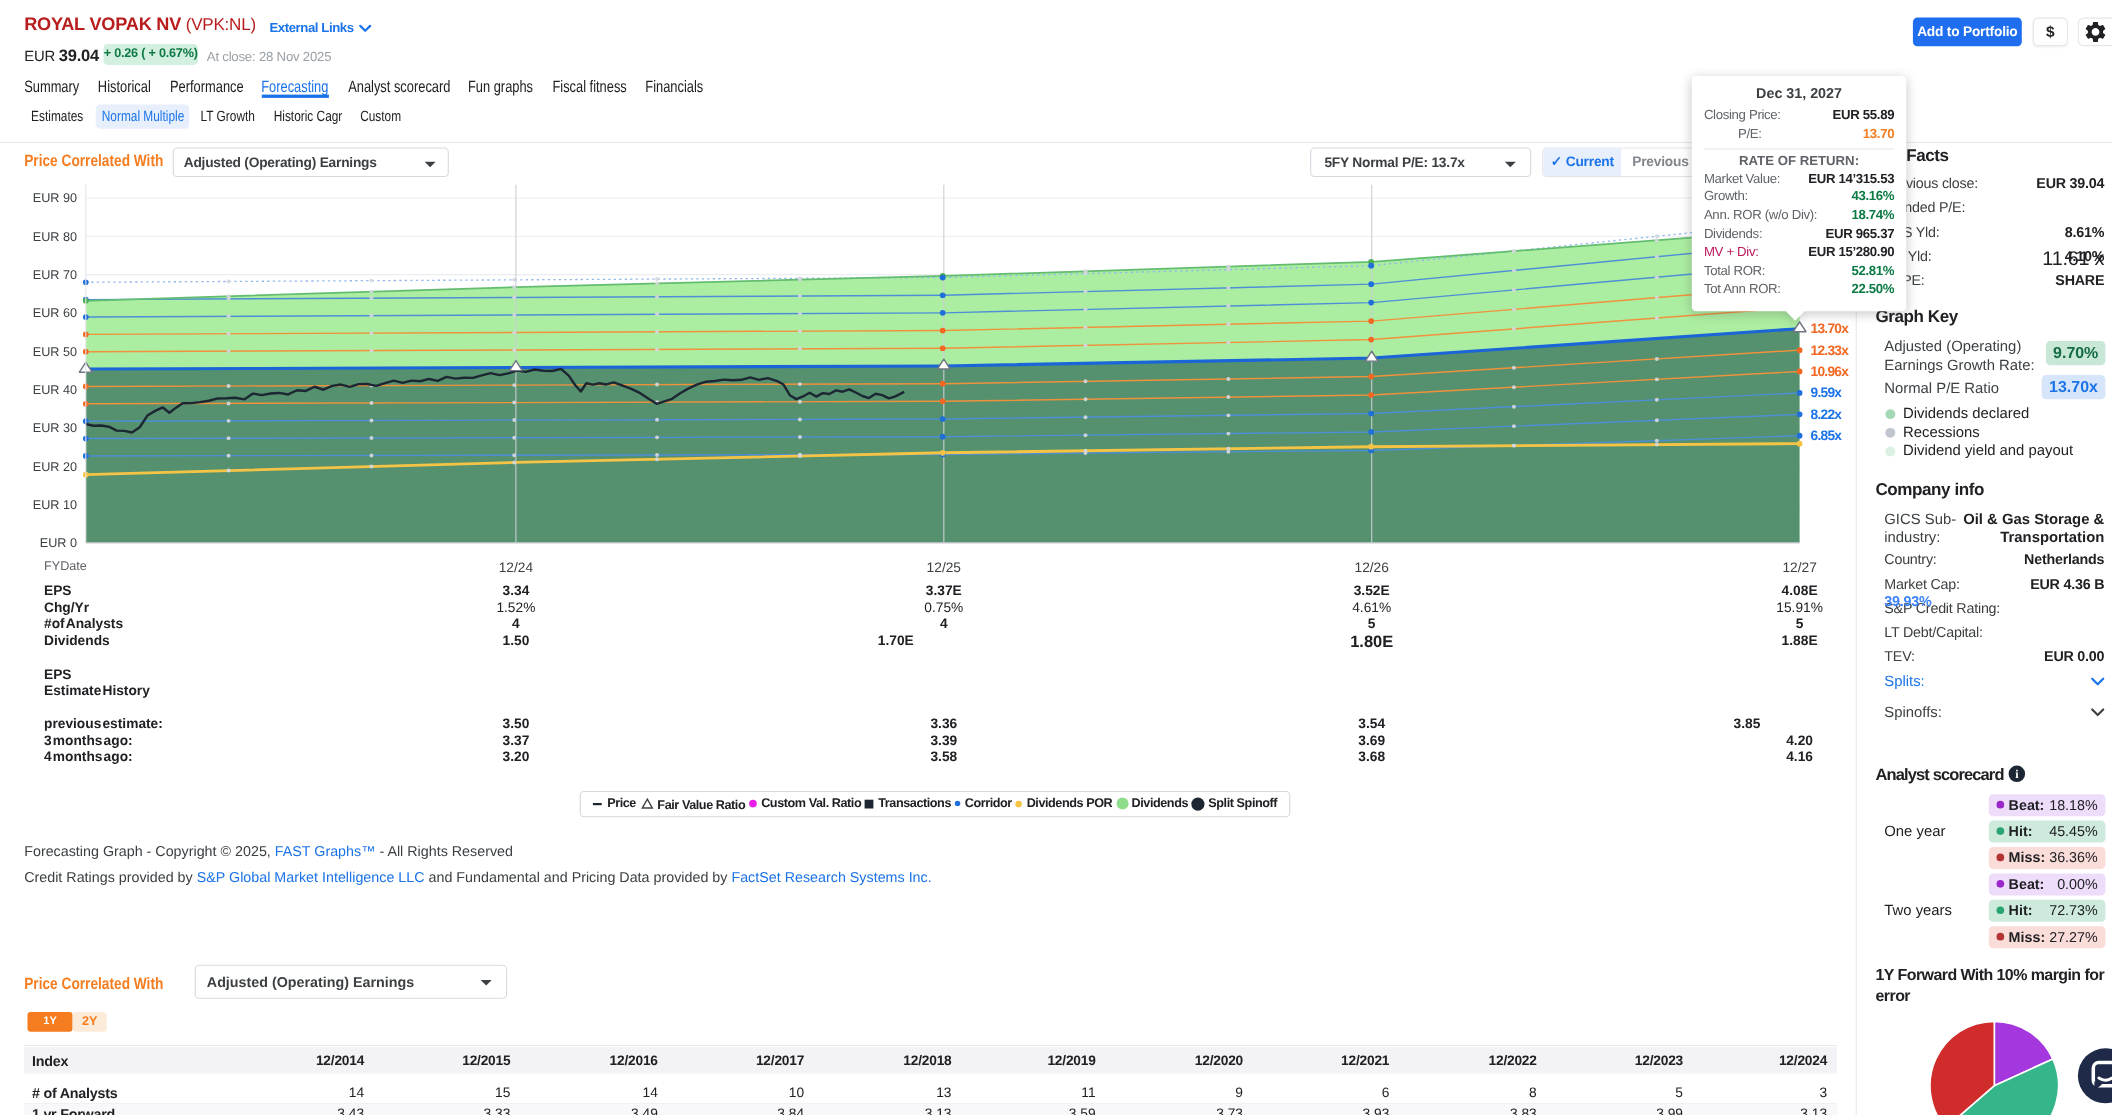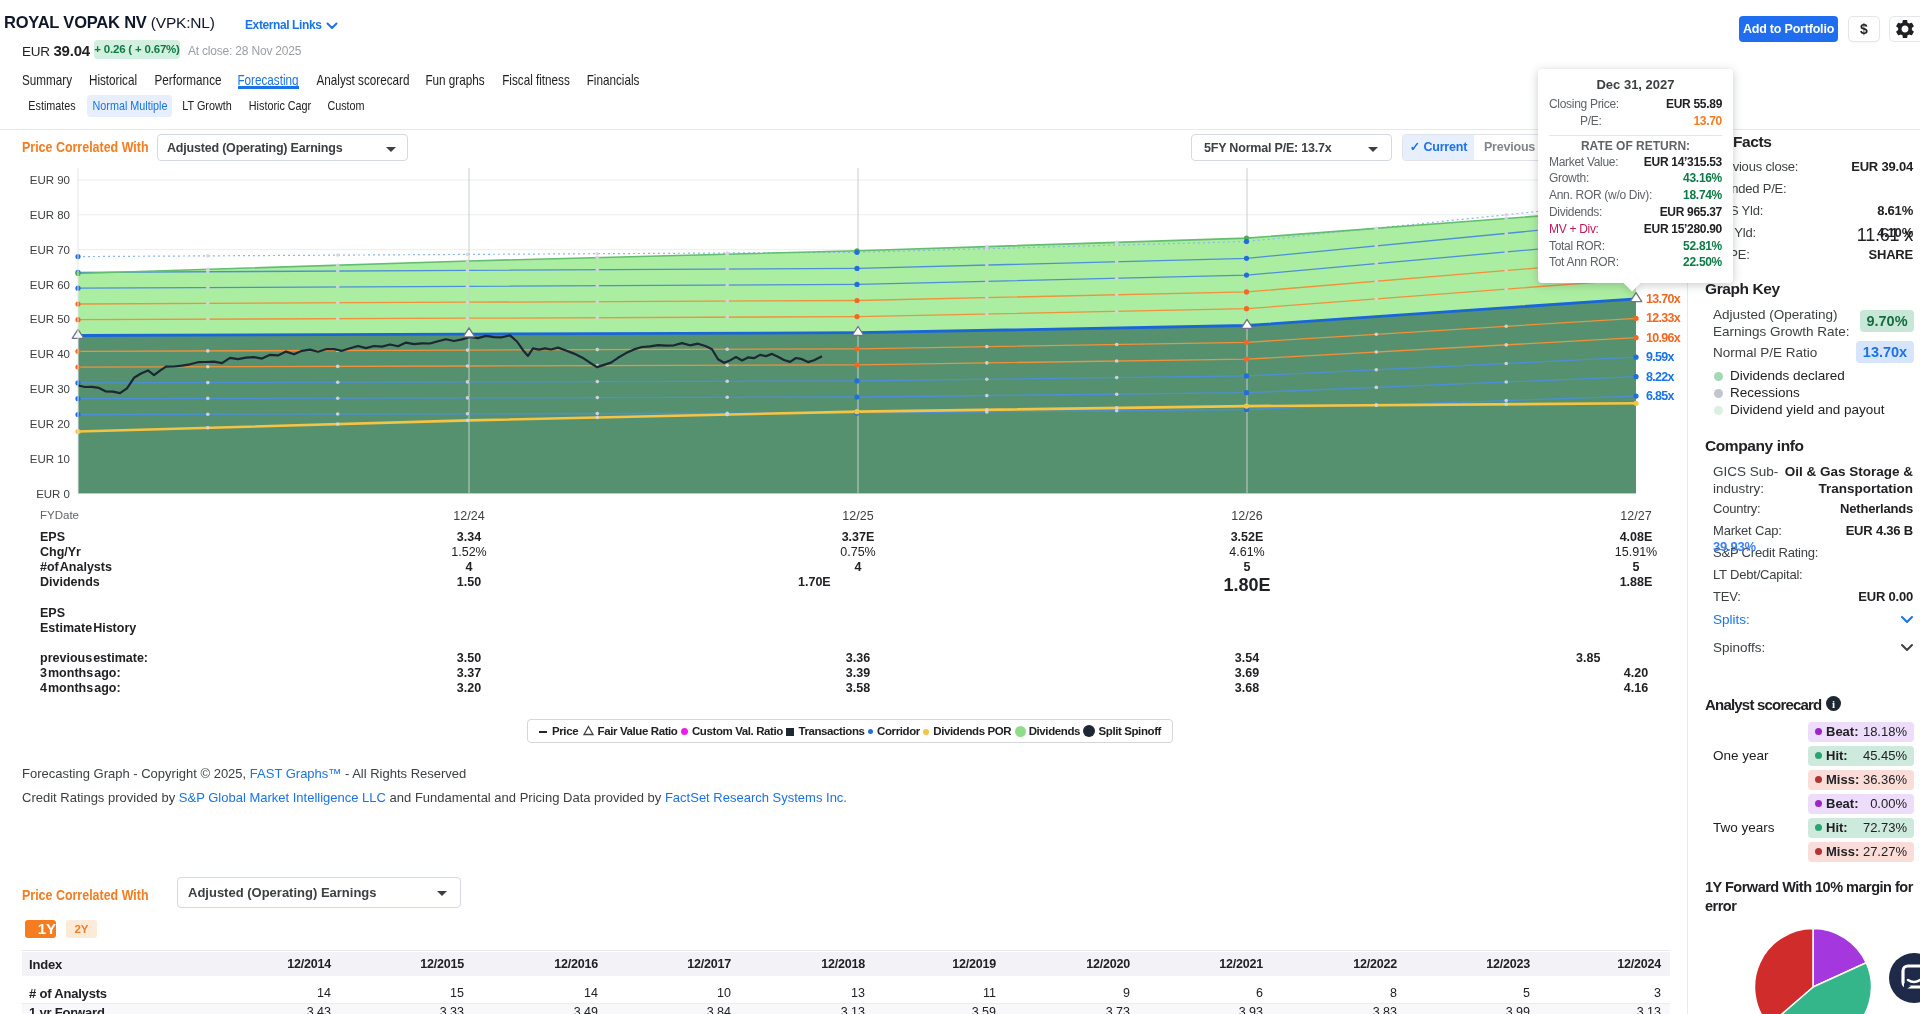--- a/index.html
+++ b/index.html
@@ -4,21 +4,21 @@
 <title>ROYAL VOPAK NV (VPK:NL) - Forecasting</title>
 <style>
 * { margin:0; padding:0; box-sizing:border-box; }
 html,body { width:1920px; height:1014px; overflow:hidden; background:#fff;
   font-family:"Liberation Sans", sans-serif; position:relative; }
 .abs { position:absolute; }
 </style>
 </head>
 <body>
 
-<div class="abs" style="left:4px;top:13px;font-size:15.5px;letter-spacing:-0.2px;color:#0f172a;white-space:nowrap;text-align:right;"><b style="font-size:16.5px;">ROYAL VOPAK NV</b> (VPK:NL)</div>
+<div class="abs" style="left:22px;top:13px;font-size:15.5px;letter-spacing:-0.2px;color:#b91c1c;white-space:nowrap;text-align:right;"><b style="font-size:16.5px;">ROYAL VOPAK NV</b> (VPK:NL)</div>
 <div class="abs" style="left:245px;top:18px;font-size:12px;letter-spacing:-0.4px;font-weight:700;color:#1a73e8;">External Links</div>
 <svg width="12" height="8" class="abs" style="left:326px;top:22px;">
     <path d="M 1.5,1.5 L 6,6 L 10.5,1.5" fill="none" stroke="#1a73e8" stroke-width="2" stroke-linecap="round" stroke-linejoin="round"></path>
   </svg>
 <div class="abs" style="left:22px;top:42px;font-size:13.5px;letter-spacing:-0.2px;color:#202124;">EUR <b style="font-size:15px;">39.04</b></div>
 <div class="abs" style="left:94px;top:40px;width:86px;height:19px;background:#d3efdf;border-radius:4px;text-align:center;line-height:19px;font-size:11.5px;letter-spacing:-0.2px;font-weight:700;color:#0d7a43;">+ 0.26 ( + 0.67%)</div>
 <div class="abs" style="left:188px;top:44px;font-size:12px;letter-spacing:-0.2px;color:#9aa0a6;">At close: 28 Nov 2025</div>
 <div class="abs" style="left:1739px;top:16px;width:99px;height:26px;background:#1f6ef0;border-radius:4px;text-align:center;line-height:26px;font-size:12.5px;letter-spacing:-0.2px;font-weight:700;color:#fff;">Add to Portfolio</div>
 <div class="abs" style="left:1848px;top:16px;width:32px;height:26px;background:#fff;border:1px solid #e4e6e9;border-radius:5px;text-align:center;line-height:24px;font-size:14px;font-weight:700;color:#202124;box-shadow:0 1px 2px rgba(0,0,0,0.04);">$</div>
 <div class="abs" style="left:1889px;top:16px;width:42px;height:26px;background:#fff;border:1px solid #e4e6e9;border-radius:5px;"></div>
@@ -295,21 +295,21 @@
 <div style="position:absolute;left:1187px;top:545px;width:120px;text-align:center;font-size:12.5px;font-weight:400;color:#202124;">4.61%</div>
 <div style="position:absolute;left:1576px;top:545px;width:120px;text-align:center;font-size:12.5px;font-weight:400;color:#202124;">15.91%</div>
 <div style="position:absolute;left:40px;top:560px;font-size:12.5px;font-weight:700;color:#202124;white-space:nowrap;">#of Analysts</div>
 <div style="position:absolute;left:409px;top:560px;width:120px;text-align:center;font-size:12.5px;font-weight:700;color:#202124;">4</div>
 <div style="position:absolute;left:798px;top:560px;width:120px;text-align:center;font-size:12.5px;font-weight:700;color:#202124;">4</div>
 <div style="position:absolute;left:1187px;top:560px;width:120px;text-align:center;font-size:12.5px;font-weight:700;color:#202124;">5</div>
 <div style="position:absolute;left:1576px;top:560px;width:120px;text-align:center;font-size:12.5px;font-weight:700;color:#202124;">5</div>
 <div style="position:absolute;left:40px;top:575px;font-size:12.5px;font-weight:700;color:#202124;white-space:nowrap;">Dividends</div>
 <div style="position:absolute;left:409px;top:575px;width:120px;text-align:center;font-size:12.5px;font-weight:700;color:#202124;">1.50</div>
 <div style="position:absolute;left:798px;top:575px;width:120px;font-size:12.5px;font-weight:700;color:#202124;">1.70E</div>
-<div style="position:absolute;left:1187px;top:575px;width:120px;text-align:center;font-size:18px;font-weight:700;color:#202124;">1.80E</div>
+<div style="position:absolute;left:1187px;top:575px;width:120px;text-align:center;font-size:15px;font-weight:700;color:#202124;">1.80E</div>
 <div style="position:absolute;left:1576px;top:575px;width:120px;text-align:center;font-size:12.5px;font-weight:700;color:#202124;">1.88E</div>
 <div style="position:absolute;left:40px;top:606px;font-size:12.5px;font-weight:700;color:#202124;white-space:nowrap;">EPS</div>
 <div style="position:absolute;left:409px;top:606px;width:120px;text-align:center;font-size:12.5px;font-weight:700;color:#202124;"></div>
 <div style="position:absolute;left:798px;top:606px;width:120px;text-align:center;font-size:12.5px;font-weight:700;color:#202124;"></div>
 <div style="position:absolute;left:1187px;top:606px;width:120px;text-align:center;font-size:12.5px;font-weight:700;color:#202124;"></div>
 <div style="position:absolute;left:1576px;top:606px;width:120px;text-align:center;font-size:12.5px;font-weight:700;color:#202124;"></div>
 <div style="position:absolute;left:40px;top:621px;font-size:12.5px;font-weight:700;color:#202124;white-space:nowrap;">Estimate History</div>
 <div style="position:absolute;left:409px;top:621px;width:120px;text-align:center;font-size:12.5px;font-weight:700;color:#202124;"></div>
 <div style="position:absolute;left:798px;top:621px;width:120px;text-align:center;font-size:12.5px;font-weight:700;color:#202124;"></div>
 <div style="position:absolute;left:1187px;top:621px;width:120px;text-align:center;font-size:12.5px;font-weight:700;color:#202124;"></div>
@@ -345,21 +345,21 @@
 <div class="abs" style="left:22px;top:766px;font-size:13px;color:#3c4043;">Forecasting Graph - Copyright © 2025, <span style="color:#1a73e8;">FAST Graphs™</span> - All Rights Reserved</div>
 <div class="abs" style="left:22px;top:790px;font-size:13px;color:#3c4043;">Credit Ratings provided by <span style="color:#1a73e8;">S&amp;P Global Market Intelligence LLC</span> and Fundamental and Pricing Data provided by <span style="color:#1a73e8;">FactSet Research Systems Inc.</span></div>
 
 <div class="abs" style="left:22px;top:886px;font-size:15px;font-weight:700;color:#f57c1f;transform:scaleX(0.83);transform-origin:0 0;white-space:nowrap;">Price Correlated With</div>
 <div class="abs" style="left:177px;top:877px;width:284px;height:31px;border:1px solid #d5d9e0;border-radius:4px;background:#fff;">
 <span style="position:absolute;left:10px;top:7px;font-size:13px;font-weight:700;color:#3c4043;">Adjusted (Operating) Earnings</span>
 <svg width="12" height="7" style="position:absolute;right:12px;top:12px;">
       <path d="M 1,1 L 6,6 L 11,1" fill="#3c4043"></path>
     </svg>
 </div>
-<div class="abs" style="left:25px;top:920px;width:31px;height:18px;background:#f57c1f;border-radius:3px;text-align:right;line-height:18px;font-size:15px;font-weight:700;color:#fff;">1Y</div>
+<div class="abs" style="left:25px;top:920px;width:41px;height:18px;background:#f57c1f;border-radius:3px;text-align:center;line-height:18px;font-size:10px;font-weight:700;color:#fff;">1Y</div>
 <div class="abs" style="left:66px;top:920px;width:31px;height:18px;background:#fdebd9;border-radius:3px;text-align:center;line-height:18px;font-size:11.5px;font-weight:700;color:#f57c1f;">2Y</div>
 <div style="position:absolute;left:22px;top:950px;width:1648px;height:1px;background:#e8e8eb;"></div>
 <div style="position:absolute;left:22px;top:952px;width:1648px;height:24px;background:#f3f3f7;"></div>
 <div style="position:absolute;left:22px;top:1003px;width:1648px;height:1px;background:#ececef;"></div>
 <div style="position:absolute;left:22px;top:1004px;width:1648px;height:10px;background:#f8f8fb;"></div>
 <div style="position:absolute;left:29px;top:957px;font-size:13px;letter-spacing:-0.2px;font-weight:700;color:#202124;">Index</div>
 <div style="position:absolute;left:251px;top:957px;width:80px;text-align:right;font-size:12.5px;letter-spacing:-0.2px;font-weight:700;color:#202124;">12/2014</div>
 <div style="position:absolute;left:384px;top:957px;width:80px;text-align:right;font-size:12.5px;letter-spacing:-0.2px;font-weight:700;color:#202124;">12/2015</div>
 <div style="position:absolute;left:518px;top:957px;width:80px;text-align:right;font-size:12.5px;letter-spacing:-0.2px;font-weight:700;color:#202124;">12/2016</div>
 <div style="position:absolute;left:651px;top:957px;width:80px;text-align:right;font-size:12.5px;letter-spacing:-0.2px;font-weight:700;color:#202124;">12/2017</div>

